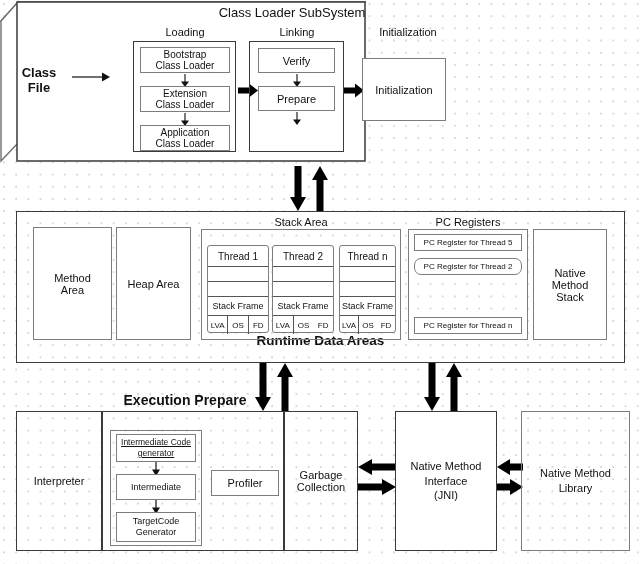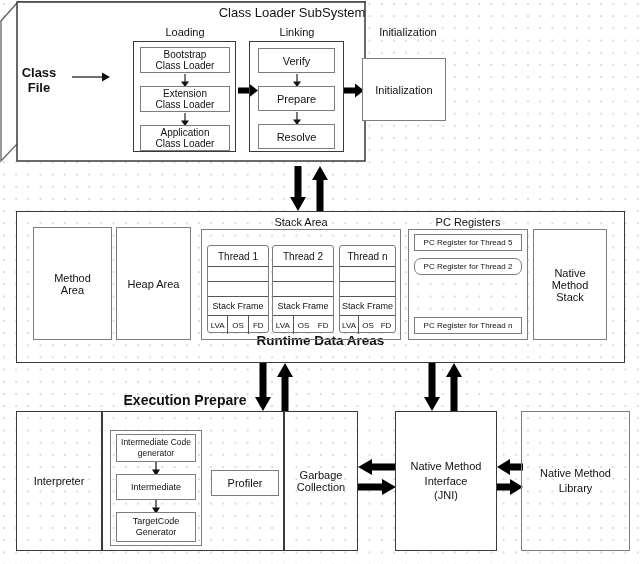--- a/index.html
+++ b/index.html
@@ -135,23 +135,20 @@
   </div>
   <div class="box box-white ctr t11" style="left:258px;top:86px;width:77px;height:25px;">
     <span>Prepare</span>
   </div>
   <div class="thin-arrow" style="left:290px;top:111px;width:14px;height:13px;">
     <svg width="14" height="13" viewBox="0 0 14 13">
       <line x1="7" y1="0" x2="7" y2="8" stroke="#333" stroke-width="1.3"></line>
       <polygon points="3,7.5 7,13 11,7.5" fill="#111"></polygon>
     </svg>
   </div>
-  <div class="box box-white ctr t11" style="left:258px;top:124px;width:77px;height:25px;">
-    <span>Resolve</span>
-  </div>
 
   <div class="h-arrow" style="left:344px;top:83px;width:20px;height:15px;">
     <svg width="20" height="15" viewBox="0 0 20 15">
       <polygon points="0,4.5 11,4.5 11,0.5 20,7.5 11,14.5 11,10.5 0,10.5" fill="#000"></polygon>
     </svg>
   </div>
 
   <div class="lbl t11" style="left:360px;top:26px;width:96px;">Initialization</div>
   <div class="box box-white ctr t11" style="left:362px;top:58px;width:84px;height:63px;">
     <span>Initialization</span>
@@ -266,21 +263,21 @@
 
   <div class="box ctr t11" style="left:16px;top:411px;width:86px;height:140px;border-color:#3a3a3a;">
     <span>Interpreter</span>
   </div>
 
   <div class="box" style="left:102px;top:411px;width:182px;height:140px;border-color:#3a3a3a;"></div>
 
   <div class="box" style="left:110px;top:430px;width:92px;height:116px;"></div>
 
   <div class="box box-white ctr" style="left:116px;top:434px;width:80px;height:28px;font-size:8.5px;">
-    <span style="white-space:pre-line;line-height:1.25;">Intermediate Code
+    <span style="white-space:pre-line;line-height:1.25;text-decoration:underline;">Intermediate Code
 generator</span>
   </div>
   <div class="thin-arrow" style="left:149px;top:462px;width:14px;height:14px;">
     <svg width="14" height="14" viewBox="0 0 14 14">
       <line x1="7" y1="0" x2="7" y2="8" stroke="#333" stroke-width="1.4"></line>
       <polygon points="3,7.5 7,14 11,7.5" fill="#111"></polygon>
     </svg>
   </div>
   <div class="box box-white ctr" style="left:116px;top:474px;width:80px;height:26px;font-size:9px;">
     <span>Intermediate</span>

